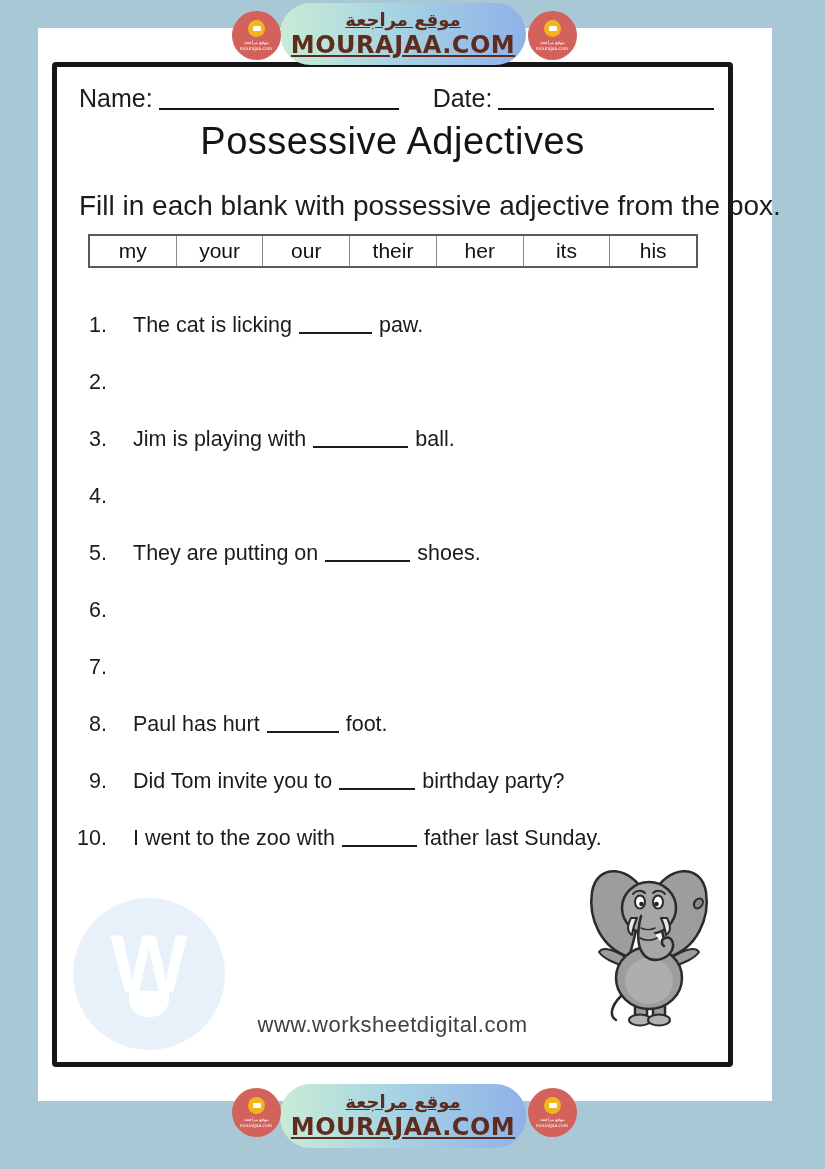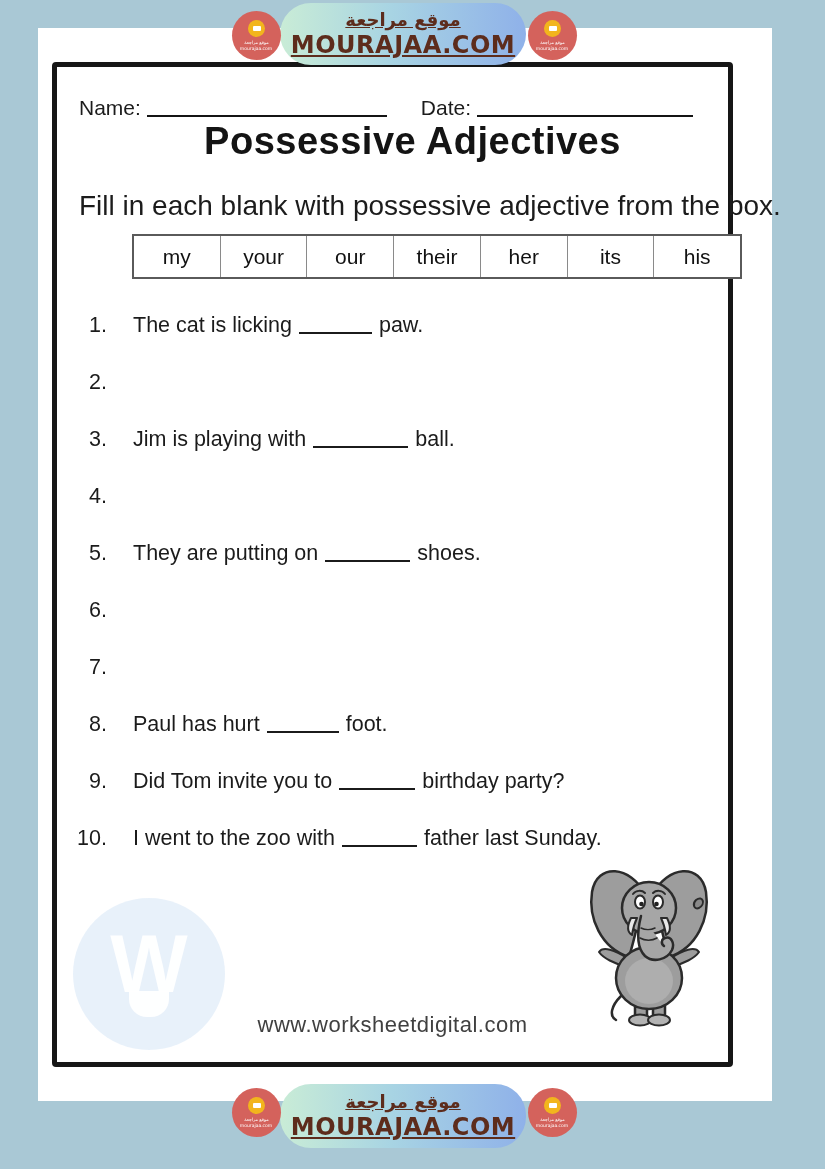--- a/index.html
+++ b/index.html
@@ -11,45 +11,44 @@
   .paper {
     position:absolute; left:38px; top:28px; width:734px; height:1073px;
     background:#ffffff;
   }
   .page-border {
     position:absolute; left:52px; top:62px; width:681px; height:1005px;
     border:5px solid #161616; border-radius:4px; box-sizing:border-box;
   }
   
   .name-date {
-    position:absolute; left:79px; top:96px; width:612px;
+    position:absolute; left:79px; top:84px; width:612px;
     display:flex; align-items:flex-end;
-    font-size:21px; color:#1c1c1c;
+    font-size:25px; color:#1c1c1c;
   }
   .name-date .lbl { flex:none; }
   .hline {
     flex:none; height:0; border-bottom:2.5px solid #141414;
     margin:0 0 3px 6px;
   }
   .nd-gap { flex:none; width:34px; }
   
   .title {
     position:absolute; left:52px; top:120px; width:681px;
-    text-align:center; font-size:38px; font-weight:700; color:#141414;
+    text-align:center; font-size:38px; font-weight:400; color:#141414;
     letter-spacing:.5px;
-    padding-left:20px;
   }
   .instruction {
     position:absolute; left:79px; top:190px;
     font-size:28px; color:#1c1c1c;
   }
   
   .word-bank {
-    position:absolute; left:88px; top:234px; width:610px; height:45px;
-    display:flex; border:2px solid #5a5a5a; box-sizing:border-box; background:#fff;margin-left:44px;
+    position:absolute; left:88px; top:234px; width:610px; height:34px;
+    display:flex; border:2px solid #5a5a5a; box-sizing:border-box; background:#fff;
   }
   .word-cell {
     flex:1; display:flex; align-items:center; justify-content:center;
     font-size:21px; color:#111; border-right:1px solid #8a8a8a;
   }
   .word-cell:last-child { border-right:none; }
   
   .sentences { position:absolute; left:0; top:297px; width:825px; }
   .sentence {
     height:57px; display:flex; align-items:center;

